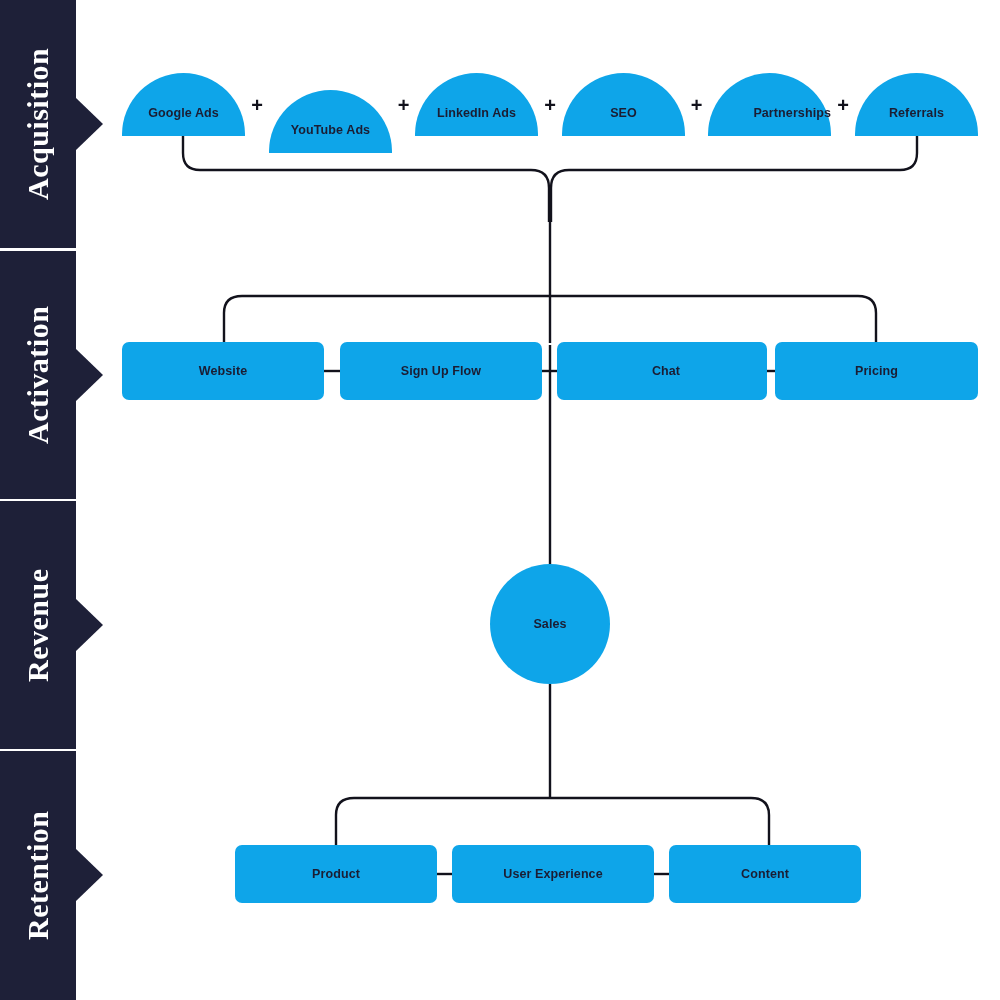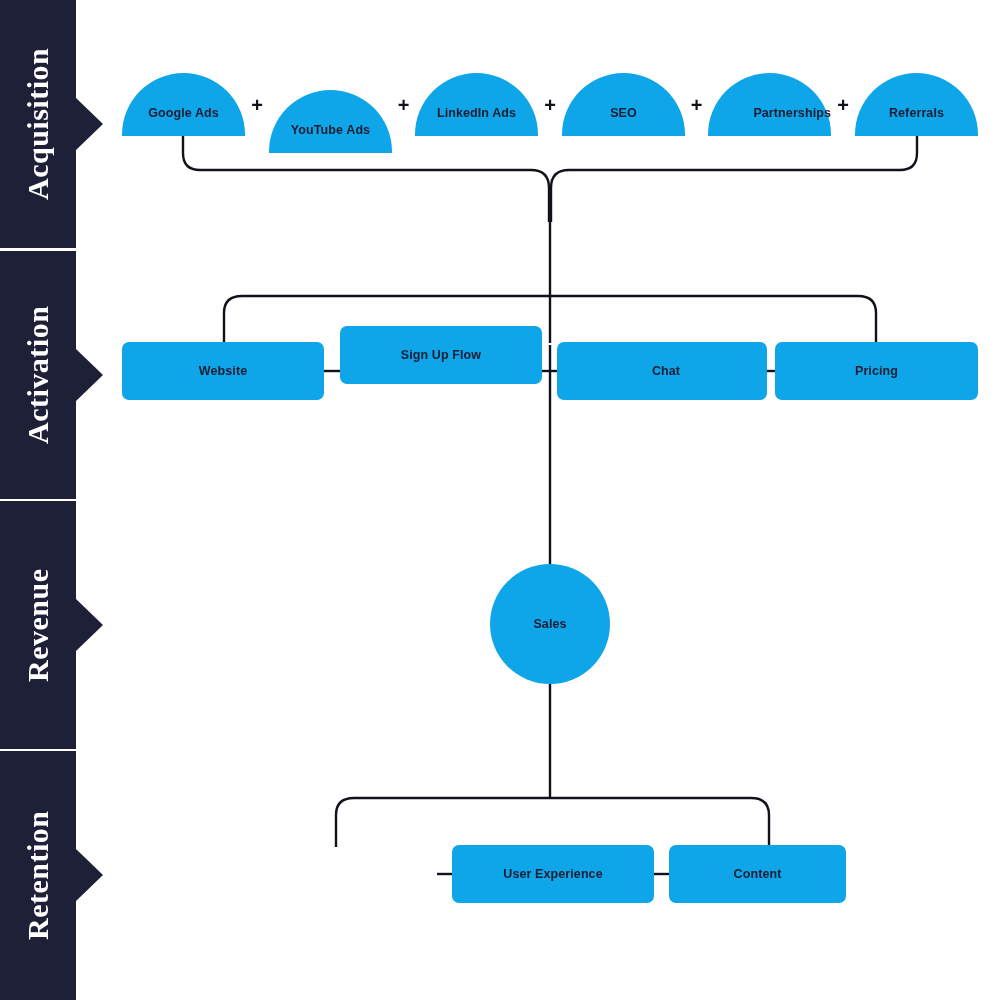--- a/index.html
+++ b/index.html
@@ -184,34 +184,37 @@
   </div>
   <div class="plus-sep" style="left:831px;top:93px;width:24px;height:24px;">+</div>
 
   <div class="node rect" style="left:122px;top:342px;width:202px;height:58px;">
     <span>Website</span>
   </div>
 
   <div class="node dome" style="left:855px;top:73px;width:123px;height:63px;">
     <span>Referrals</span>
   </div>
-  <div class="node rect" style="left:340px;top:326px;width:202px;height:58px;">
+  <div class="node rect" style="left:340px;top:342px;width:202px;height:58px;">
     <span>Sign Up Flow</span>
   </div>
   <div class="node rect" style="left:557px;top:342px;width:202px;height:58px;padding-left:8px;">
     <span>Chat</span>
   </div>
   <div class="node rect" style="left:775px;top:342px;width:203px;height:58px;">
     <span>Pricing</span>
   </div>
 
   <div class="node circle" style="left:490px;top:564px;width:120px;height:120px;">
     <span>Sales</span>
   </div>
 
+  <div class="node rect" style="left:235px;top:845px;width:202px;height:58px;">
+    <span>Product</span>
+  </div>
   <div class="node rect" style="left:452px;top:845px;width:202px;height:58px;">
     <span>User Experience</span>
   </div>
-  <div class="node rect" style="left:669px;top:845px;width:177px;height:58px;">
+  <div class="node rect" style="left:669px;top:845px;width:192px;height:58px;">
     <span>Content</span>
   </div>
 
 </div>
 
 </body></html>

